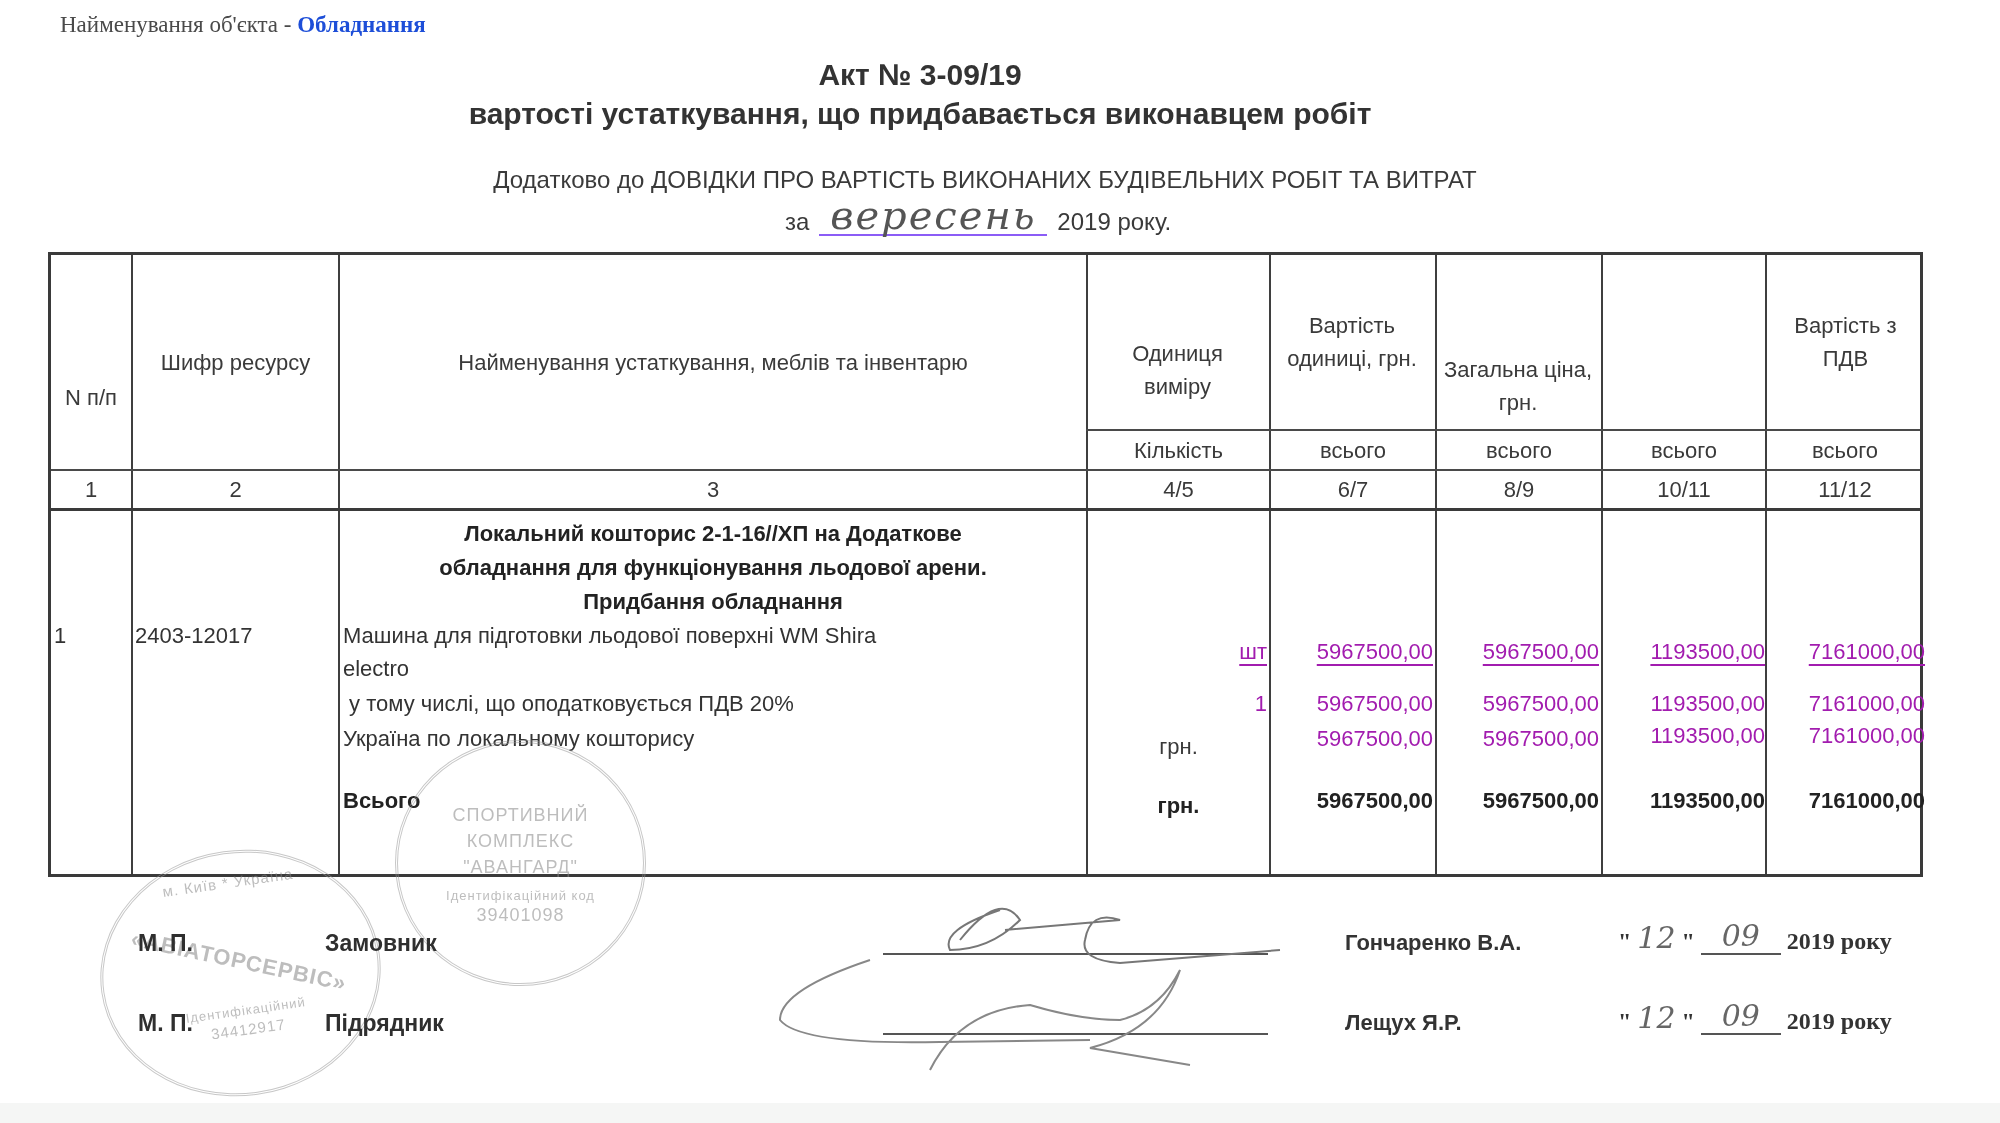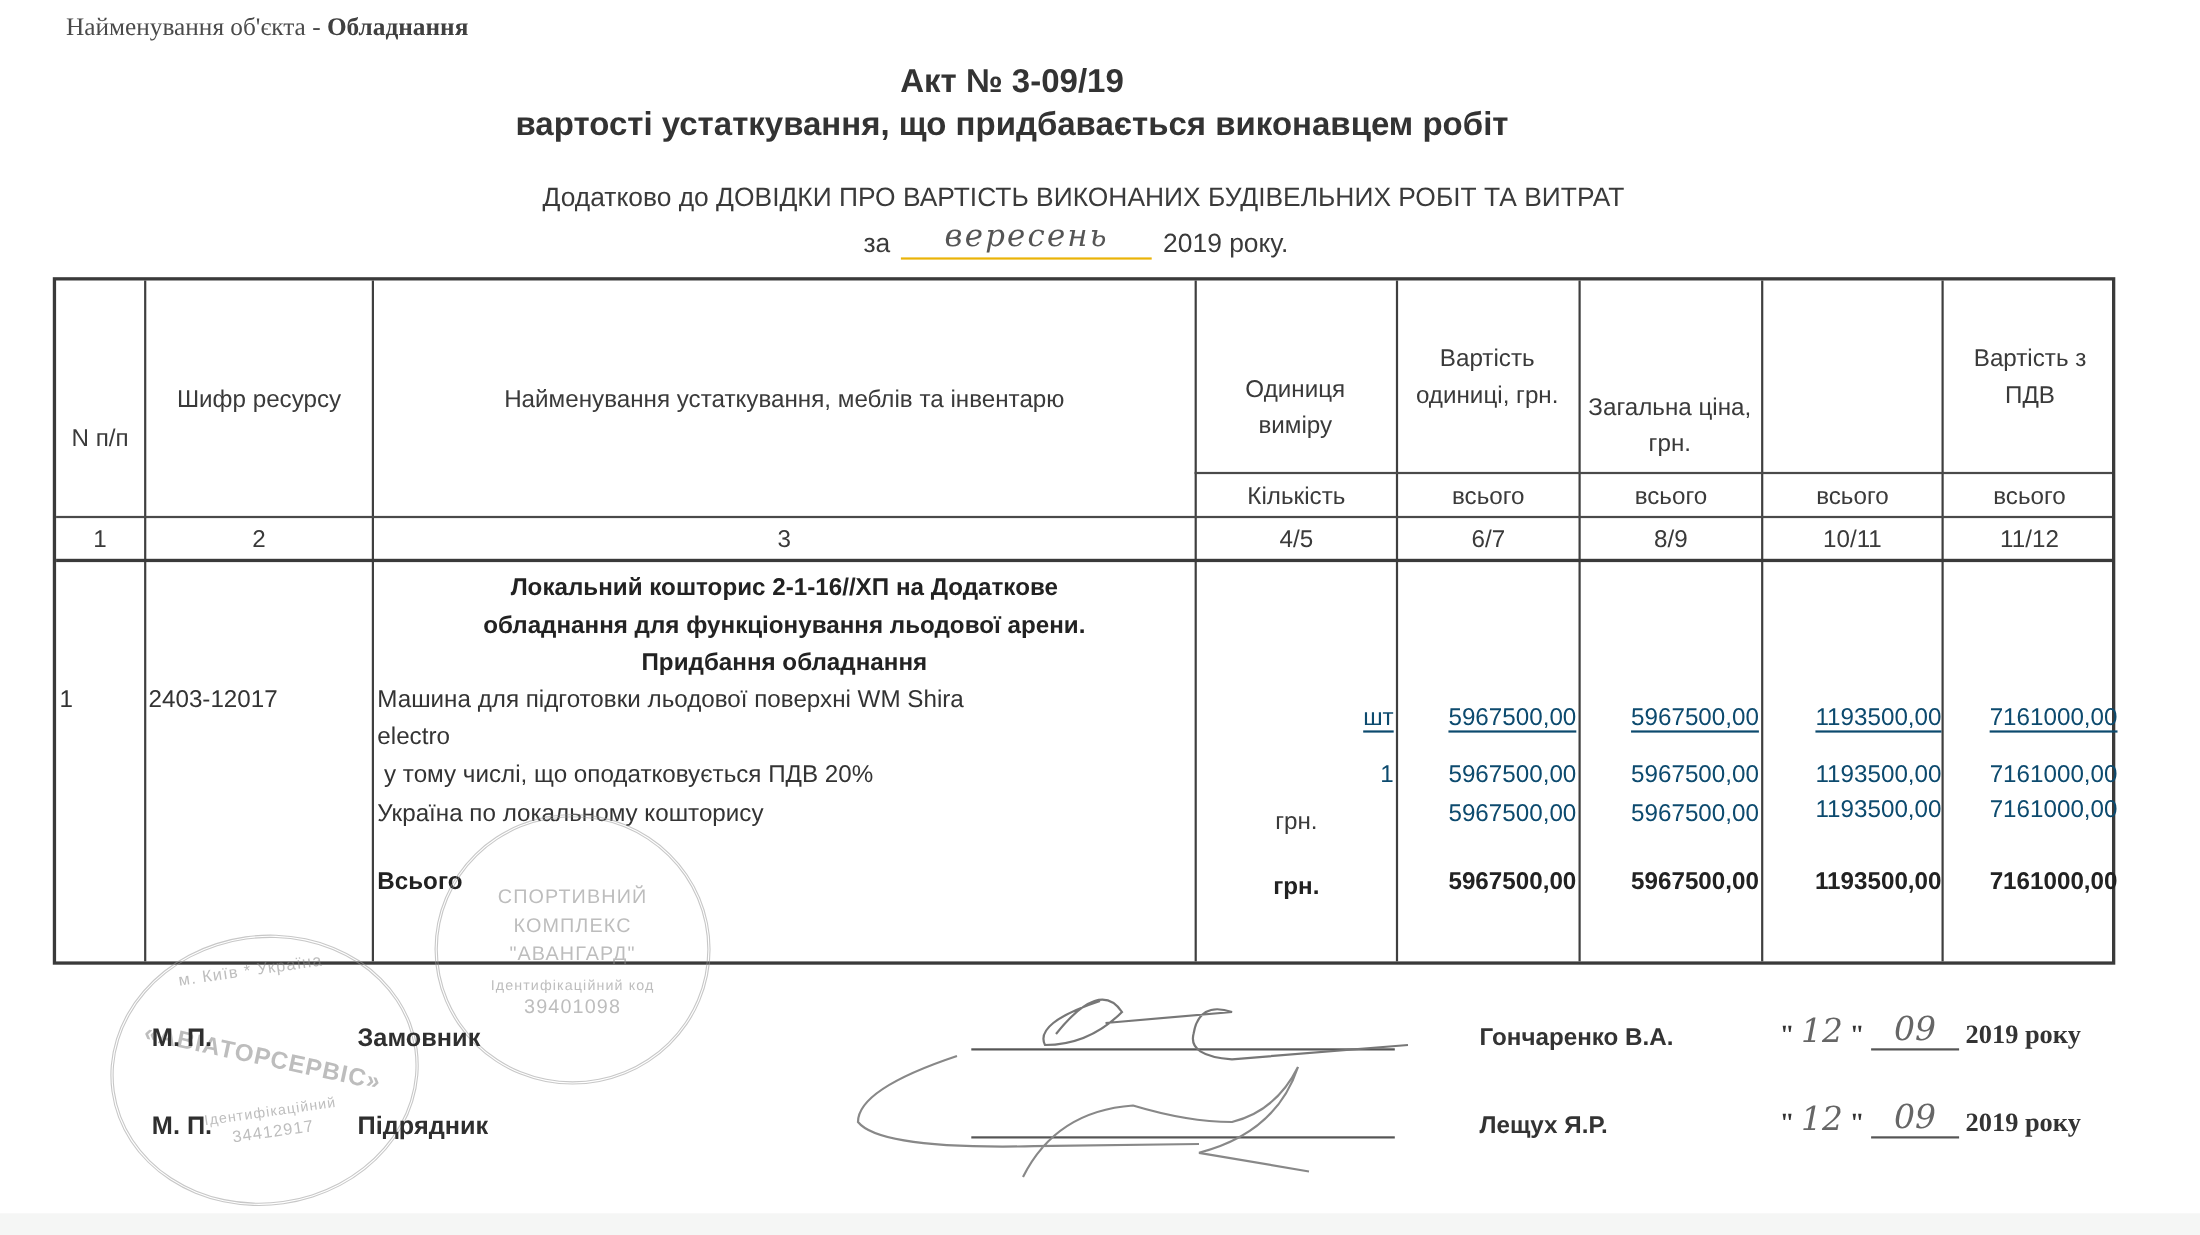--- a/index.html
+++ b/index.html
@@ -4,37 +4,37 @@
 <style>
   html, body { margin: 0; padding: 0; }
   body {
     width: 2000px; height: 1123px; position: relative; overflow: hidden;
     background: #ffffff; color: #2b2b2b;
     font-family: "Liberation Sans", sans-serif;
   }
   .abs { position: absolute; }
   .serif { font-family: "Liberation Serif", serif; }
   .object-line { left: 60px; top: 12px; font-size: 23px; color: #4a4a4a; }
-  .object-line b { color: #404040; }
+  .object-line b { color: #1d4ed8; }
   .title { left: 0; width: 1840px; text-align: center; font-weight: bold; font-size: 30px; color: #333; }
   .sub { left: 0; width: 1540px; text-align: center; font-size: 24px; color: #3a3a3a; }
   .period { left: 785px; top: 200px; font-size: 24px; color: #3a3a3a; display: flex; align-items: flex-end; gap: 10px; }
-  .month-hand { display: inline-block; width: 228px; border-bottom: 2px solid #eab308; text-align: center;
-    font-family: "DejaVu Serif", serif; font-style: italic; font-size: 28px; color: #555; letter-spacing: 2px; height: 34px; line-height: 30px; }
+  .month-hand { display: inline-block; width: 228px; border-bottom: 2px solid #8b5cf6; text-align: center;
+    font-family: "DejaVu Serif", serif; font-style: italic; font-size: 40px; color: #555; letter-spacing: 2px; height: 34px; line-height: 30px; }
 
   
   .grid { position: absolute; left: 48px; top: 252px; width: 1875px; height: 625px;
     border: 3px solid #3a3a3a; box-sizing: border-box; }
   .vl { position: absolute; top: 0; bottom: 0; width: 0; border-left: 2px solid #3f3f3f; }
   .hl { position: absolute; height: 0; border-top: 2px solid #4a4a4a; }
   .hl.thick { border-top: 3px solid #3a3a3a; }
   .cell { position: absolute; display: flex; align-items: center; justify-content: center; text-align: center;
     font-size: 22px; color: #3a3a3a; line-height: 1.5; }
   .txt { position: absolute; font-size: 22px; color: #333; white-space: nowrap; }
-  .num { position: absolute; font-size: 22px; color: #0c4a6e; text-align: right; width: 150px; }
+  .num { position: absolute; font-size: 22px; color: #a21caf; text-align: right; width: 150px; }
   .u { text-decoration: underline; text-underline-offset: 5px; }
   .bold { font-weight: bold; color: #222; }
 
   
   .sig-label { font-size: 23px; font-weight: bold; color: #2f2f2f; }
   .sig-name { font-size: 22px; font-weight: bold; color: #333; }
   .sig-date { font-family: "Liberation Serif", serif; font-size: 24px; font-weight: bold; color: #333; display: flex; align-items: flex-end; gap: 6px; }
   .hand { font-family: "DejaVu Serif", serif; font-style: italic; font-weight: normal; color: #666; font-size: 30px; }
   .hand-line { display: inline-block; border-bottom: 2px solid #555; text-align: center; }
   .sig-line { position: absolute; height: 0; border-top: 2px solid #555; }

